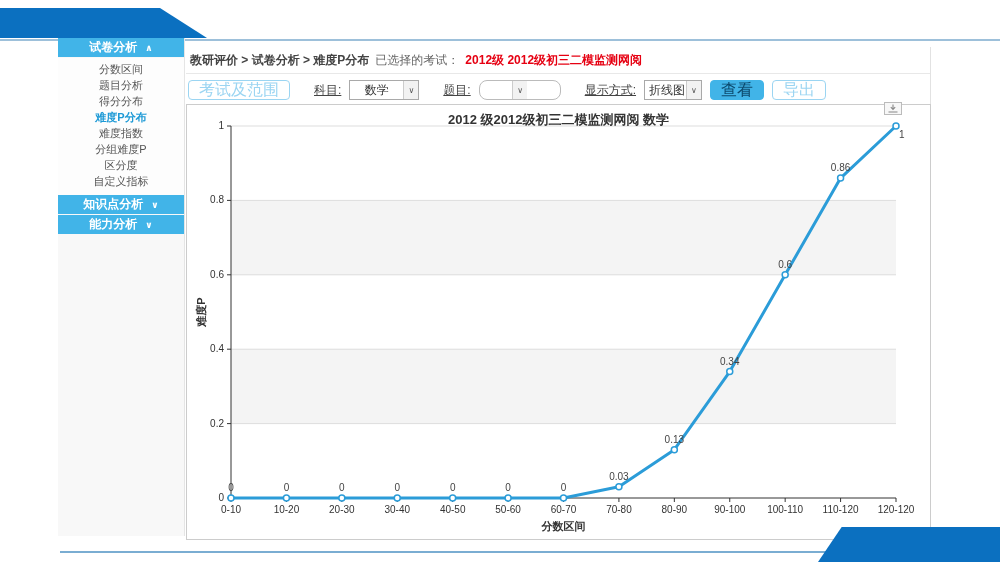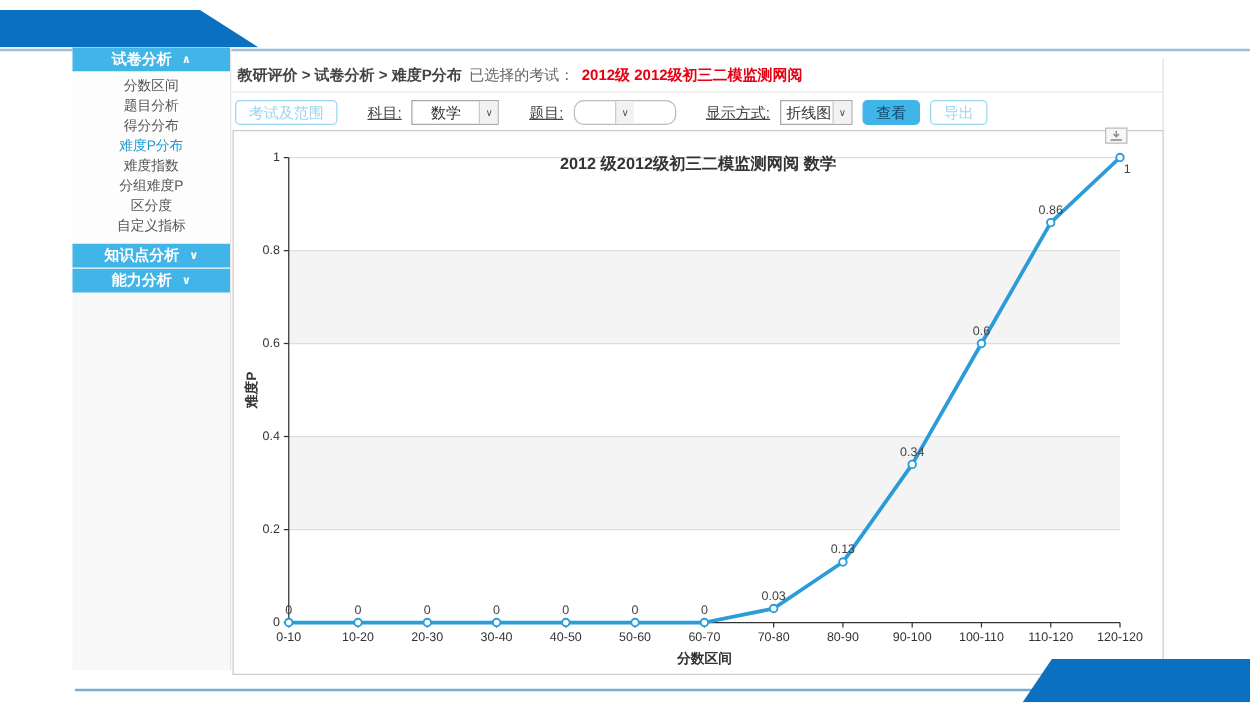--- a/index.html
+++ b/index.html
@@ -20,54 +20,54 @@
   
   .sidebar { position:absolute; left:58px; top:38px; width:127px; height:498px;
       background:#f8f8f8; border-right:1px solid #e5e5e5; }
   .side-header { height:19px; margin-bottom:1px; background:#41b4e8; color:#fff;
       font-size:12px; font-weight:bold; display:flex; align-items:center;
       justify-content:center; gap:8px; cursor:pointer; }
   .side-header .chev { font-size:9px; font-weight:bold; }
   .side-items { padding:3px 0 6px 0; background:#fdfdfd; }
   .side-item { height:16px; line-height:16px; text-align:center; font-size:11px;
       color:#555; cursor:pointer; }
-  .side-item.active { color:#1e9ad6; font-weight:normal; }
+  .side-item.active { color:#1e9ad6; font-weight:bold; }
 
   
   .breadcrumb-row { position:absolute; left:190px; top:52px; width:740px; height:20px;
       font-size:12px; color:#333; display:flex; align-items:flex-start; gap:6px; }
   .crumb-path { font-weight:bold; color:#444; }
   .selected-label { color:#666; }
   .selected-exam { color:#e60012; font-weight:bold; }
   .crumb-divider { position:absolute; left:186px; top:73px; width:745px; height:1px; background:#e8e8e8; }
   .right-edge { position:absolute; left:930px; top:47px; width:1px; height:57px; background:#e2e2e2; }
 
   
   .toolbar { position:absolute; left:188px; top:79px; width:740px; height:22px;
       display:flex; align-items:center; gap:8px; font-size:12px; color:#444; }
-  .btn { height:20px; padding:0 10px; border-radius:4px; font-size:12px;
+  .btn { height:20px; padding:0 10px; border-radius:4px; font-size:16px;
       display:flex; align-items:center; cursor:pointer;text-align:right; }
   .btn-outline { border:1px solid #9bd5f2; color:#9bd5f2; background:#fff; }
   .btn-solid { background:#41b4e8; color:#0c4a6e; border:1px solid #41b4e8; }
   .field-label { margin-left:16px;text-decoration:underline; }
   .select { height:20px; background:#fff; border:1px solid #a9a9a9; display:flex;
       align-items:center; cursor:pointer; }
   .select.rounded { border-radius:8px; border-color:#bbb;flex-direction:column; }
   .select-value { flex:1; padding:0 4px; font-size:12px; color:#333; white-space:nowrap;
       overflow:hidden; text-align:center; }
   .select-arrow { width:15px; height:100%; border-left:1px solid #ccc; background:#f2f2f2;
       font-size:8px; color:#555; display:flex; align-items:center; justify-content:center; }
   .sel-subject { width:70px;justify-content:space-between; }
   .sel-question { width:82px; }
   .sel-display { width:58px; }
 
   
   .panel { position:absolute; left:186px; top:104px; width:745px; height:436px;
       border:1px solid #ccc; background:#fff; }
-  .chart-title { position:absolute; left:0; top:17px; width:100%; text-align:center;
+  .chart-title { position:absolute; left:0; top:6px; width:100%; text-align:center;
       font-size:13px; font-weight:bold; color:#333; }
   .save-btn { position:absolute; right:28px; top:-3px; width:18px; height:13px;
       border:1px solid #bbb; background:#f7f7f7; display:flex; align-items:center;
       justify-content:center; cursor:pointer; }
   #chart-svg { position:absolute; left:0; top:0; }
 </style>
 </head>
 <body>
 
 <div id="stage">

